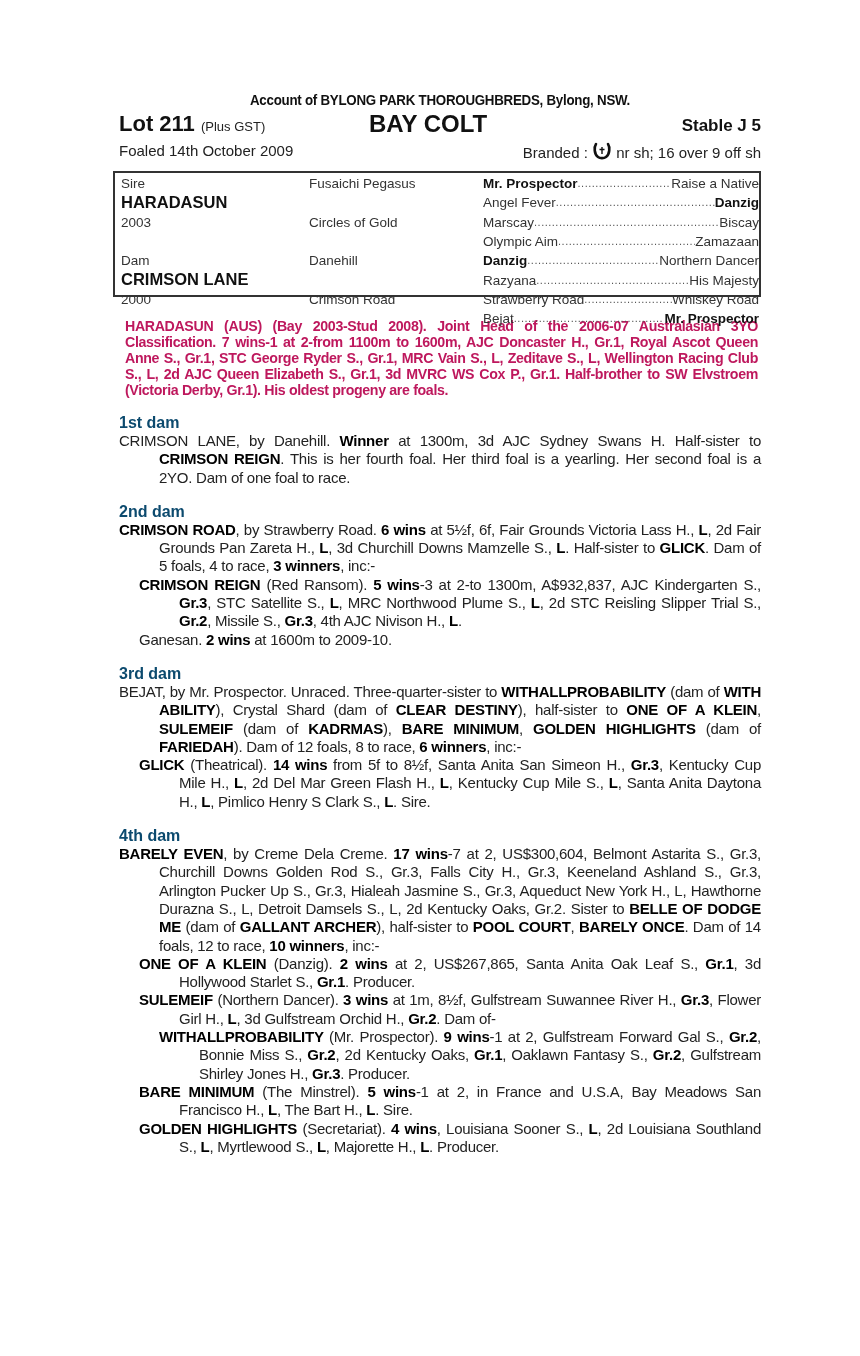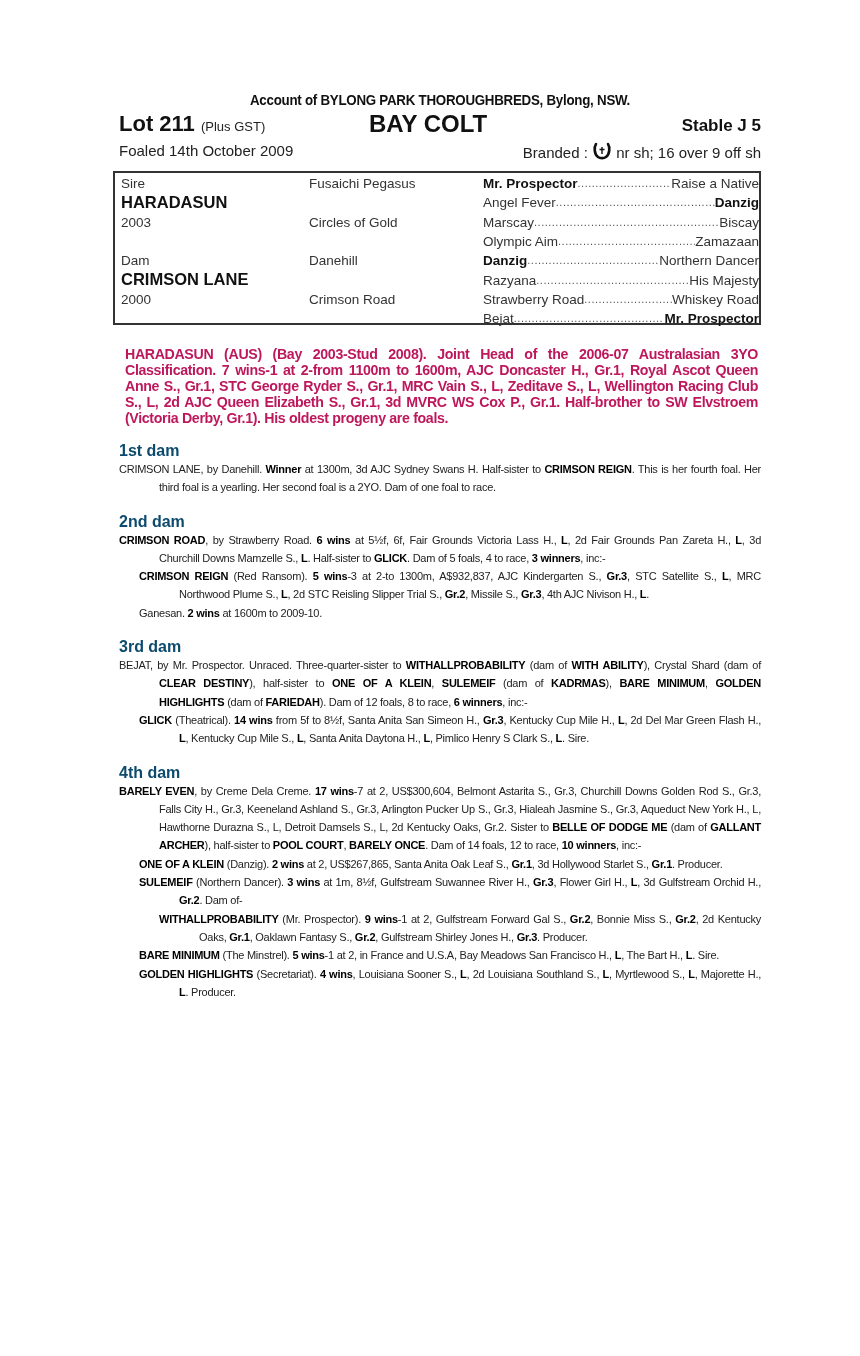--- a/index.html
+++ b/index.html
@@ -9,35 +9,35 @@
   .lotline { position: relative; height: 26px; margin-top: 1px; }
   .lot { position: absolute; left: 0; top: 0; font-weight: bold; font-size: 22px; line-height: 26px; }
   .lot .gst { font-weight: normal; font-size: 13px; color: #222; }
   .colt { position: absolute; left: 250px; top: 0; font-weight: bold; font-size: 24px; line-height: 26px; }
   .stable { position: absolute; right: 0; top: 3px; font-weight: bold; font-size: 17px; line-height: 24px; }
   .foaledline { position: relative; height: 24px; margin-top: 2px; font-size: 15px; color: #222; }
   .foaled { position: absolute; left: 0; top: 3px; }
   .branded { position: absolute; right: 0; top: 3px; white-space: nowrap; }
   .brand-icon { display: inline-block; width: 20px; height: 18px; vertical-align: -2px; }
 
-  .ped { position: relative; margin-top: 8px; margin-left: -6px; width: 648px; height: 154px; border: 2px solid #333; box-sizing: border-box; font-size: 13.5px; color: #333; }
+  .ped { position: relative; margin-top: 8px; margin-left: -6px; width: 648px; height: 126px; border: 2px solid #333; box-sizing: border-box; font-size: 13.5px; color: #333; }
   .ped .c { position: absolute; line-height: 19px; white-space: nowrap; }
   .ped .big { font-weight: bold; font-size: 16.5px; color: #111; }
   .ped .col3 { left: 368px; width: 276px; display: flex; }
   .ped .col3 .l { white-space: nowrap; }
   .ped .col3 .dots { flex: 1; overflow: hidden; white-space: nowrap; color: #555; letter-spacing: 0.5px; font-size: 11px; line-height: 19px; }
   .ped .col3 .dots::before { content: "......................................................................................................................................"; }
   .ped .col3 .r { white-space: nowrap; }
   .ped b { color: #111; }
 
   .sire-blurb { margin-top: 21px; margin-left: 6px; width: 633px; font-weight: bold; font-size: 14.2px; line-height: 16px; text-align: justify; letter-spacing: -0.35px; color: #be185d; font-family: "Liberation Sans", sans-serif; }
 
   .sec { margin-top: 16px; }
   .sec h3 { margin: 0; font-size: 16px; font-weight: bold; line-height: 18px; color: #0c4a6e; }
-  .para { font-size: 11px; line-height: 18.3px; text-align: justify; color: #222; letter-spacing: -0.25px; }
+  .para { font-size: 15px; line-height: 18.3px; text-align: justify; color: #222; letter-spacing: -0.25px; }
   .p0 { padding-left: 40px; text-indent: -40px; }
   .p1 { padding-left: 60px; text-indent: -40px; }
   .p2 { padding-left: 80px; text-indent: -40px; }
   .pn { padding-left: 20px; }
   .para b { color: #000; font-weight: bold; }
 </style>
 </head>
 <body>
 
 <div class="page">

